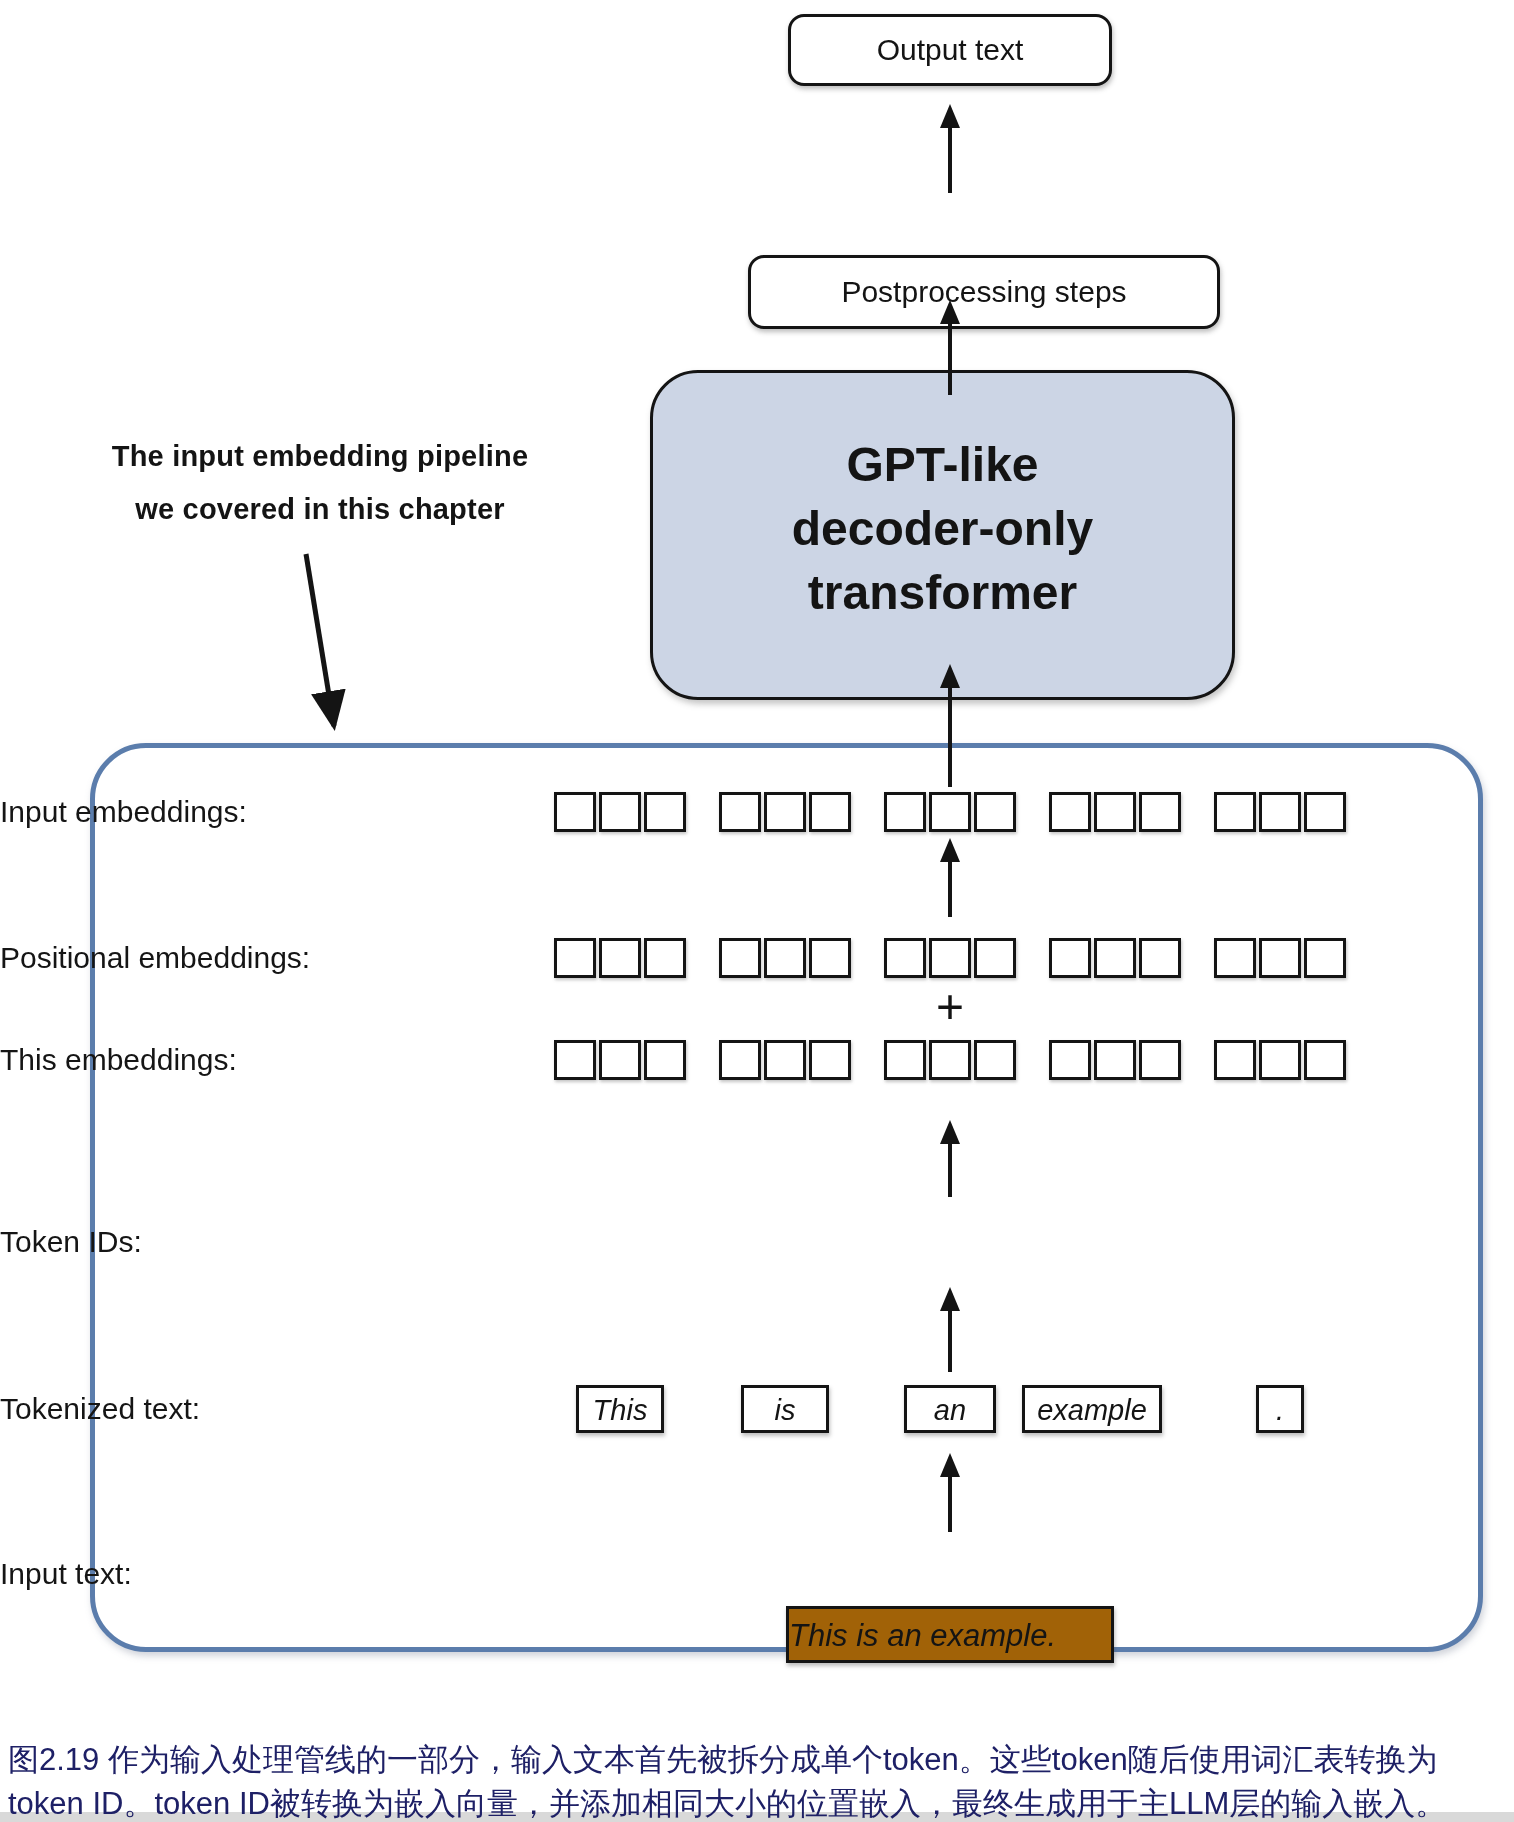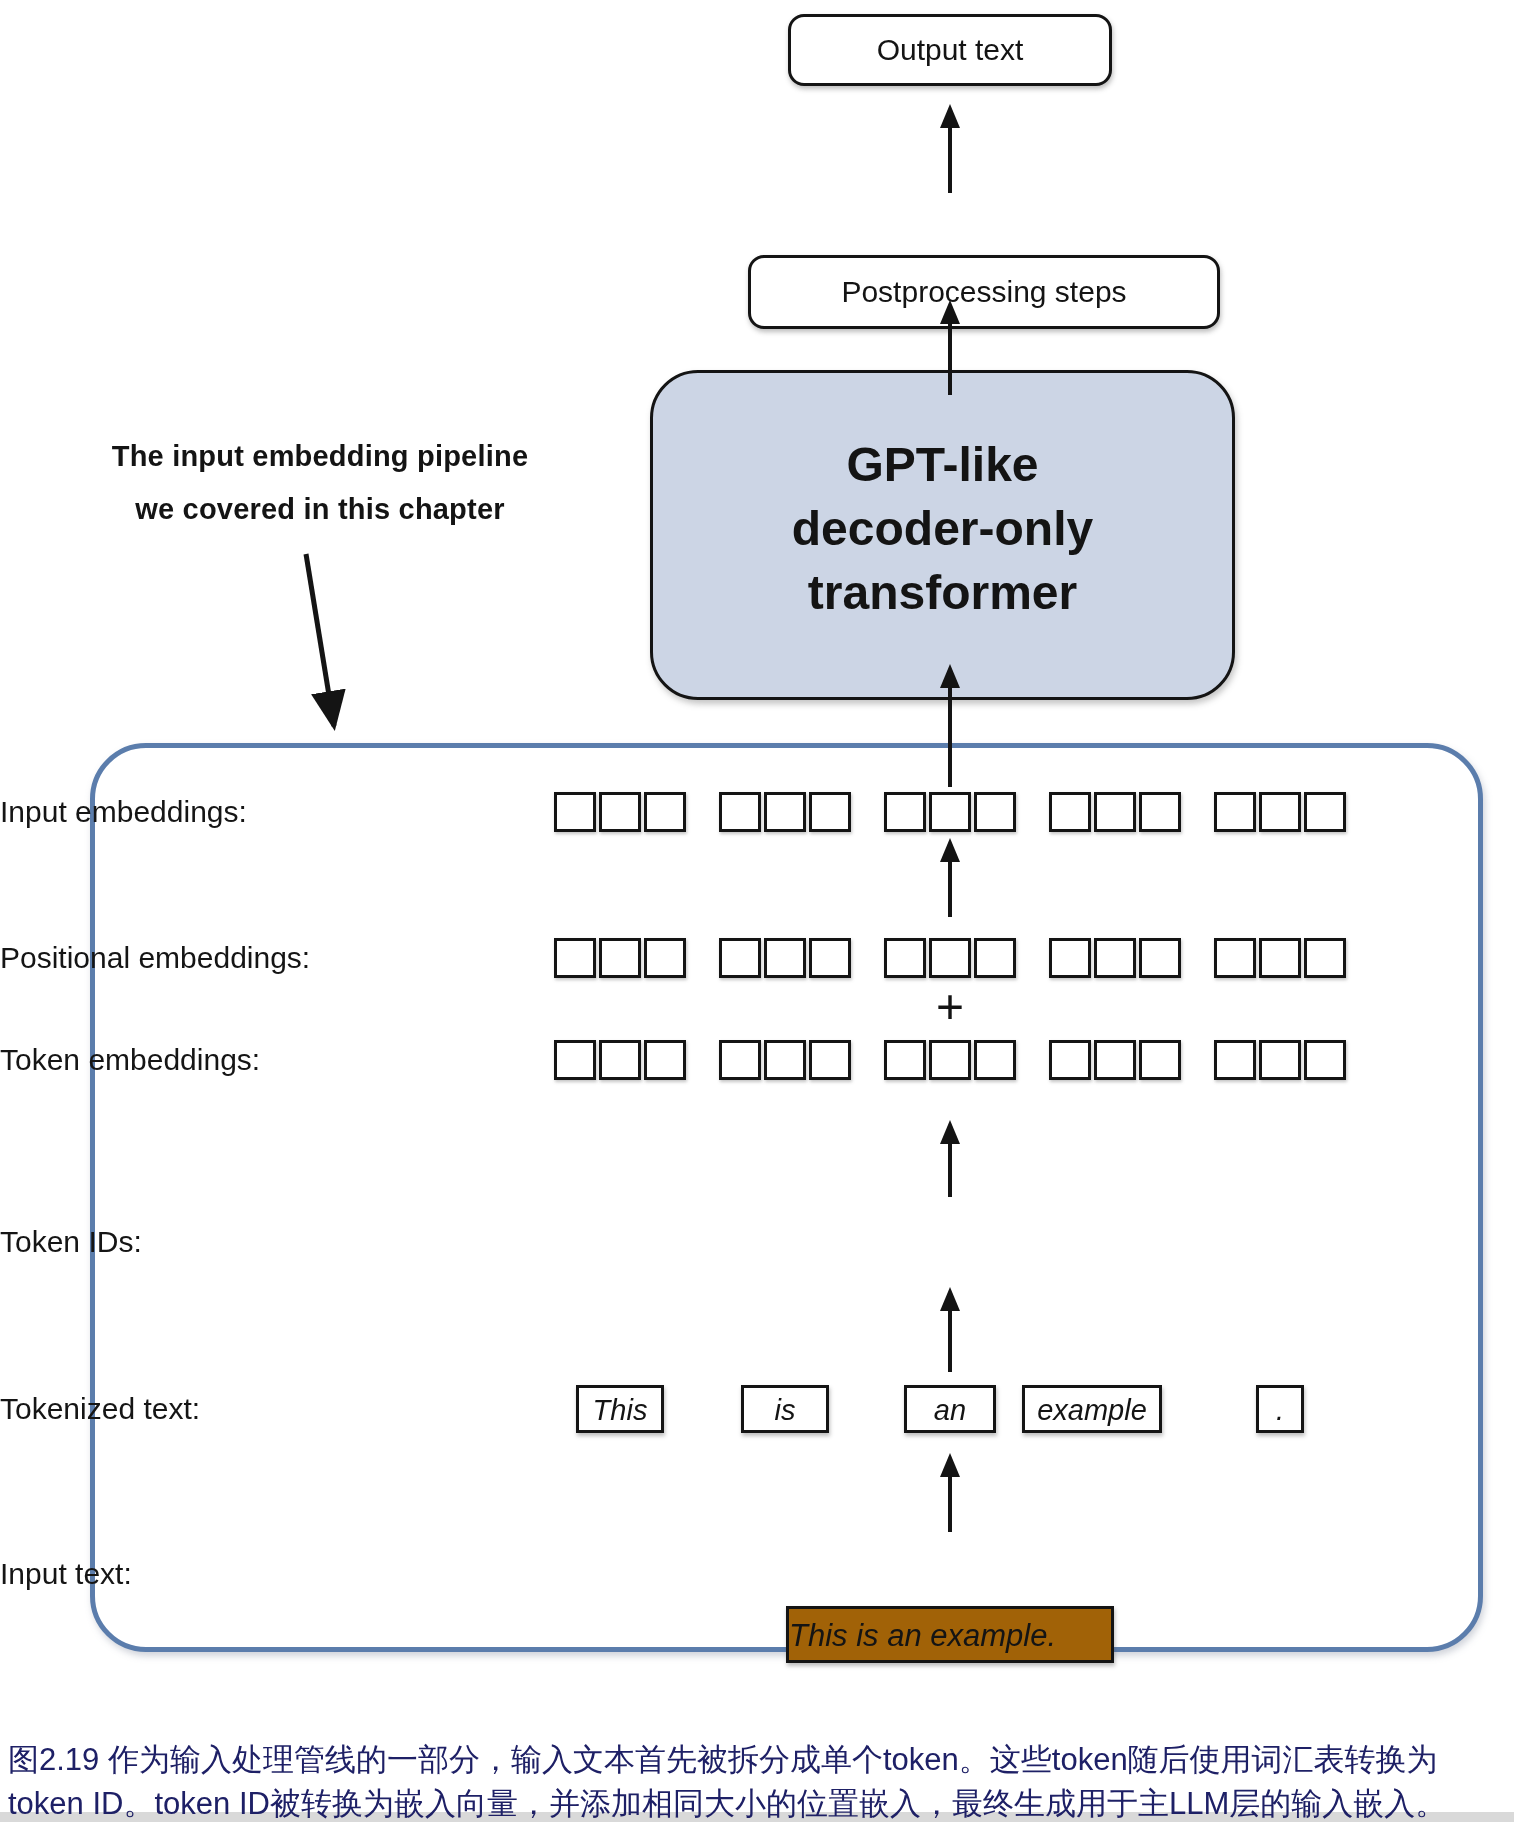--- a/index.html
+++ b/index.html
@@ -168,21 +168,21 @@
       </div>
       <div class="cell" style="left: 1210px;">
         <div class="sq"></div>
         <div class="sq"></div>
         <div class="sq"></div>
       </div>
     </div>
 
   <div class="plus">+</div>
 
-  <div class="rowlabel" style="top:1040px;line-height:40px">Token embeddings:</div>
+  <div class="rowlabel" style="top:1040px;line-height:40px">This embeddings:</div>
   <div class="sq-row" style="top:1040px">
       <div class="cell" style="left: 550px;">
         <div class="sq"></div>
         <div class="sq"></div>
         <div class="sq"></div>
       </div>
       <div class="cell" style="left: 715px;">
         <div class="sq"></div>
         <div class="sq"></div>
         <div class="sq"></div>

